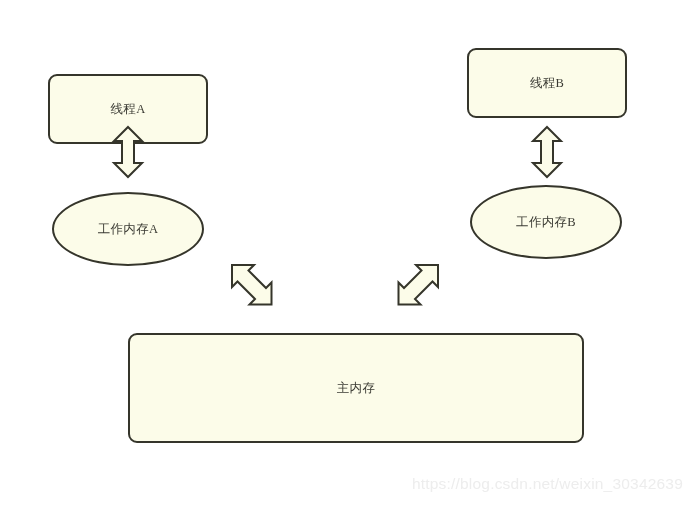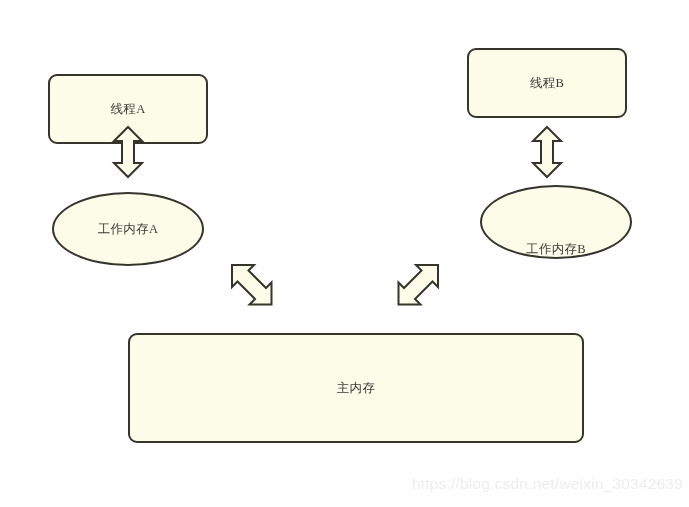--- a/index.html
+++ b/index.html
@@ -38,21 +38,21 @@
   .node.ellipse {
     border-radius: 50%;
   }
 
   
   #thread-a-box { left: 48px;  top: 48px;  width: 160px; height: 70px; margin-top: 26px; }
   #thread-b-box { left: 467px; top: 48px;  width: 160px; height: 70px; }
 
   
   #working-memory-a { left: 52px;  top: 192px; width: 152px; height: 74px; }
-  #working-memory-b { left: 480px; top: 185px; width: 152px; height: 74px; align-items: flex-end; }
+  #working-memory-b { left: 470px; top: 185px; width: 152px; height: 74px; }
 
   
   #main-memory { left: 128px; top: 333px; width: 456px; height: 110px; }
 
   .arrow {
     position: absolute;
     overflow: visible;
   }
   #arrow-thread-a-working-memory-a { left: 112px; top: 126px; width: 32px; height: 52px; }
   #arrow-thread-b-working-memory-b { left: 531px; top: 126px; width: 32px; height: 52px; }

